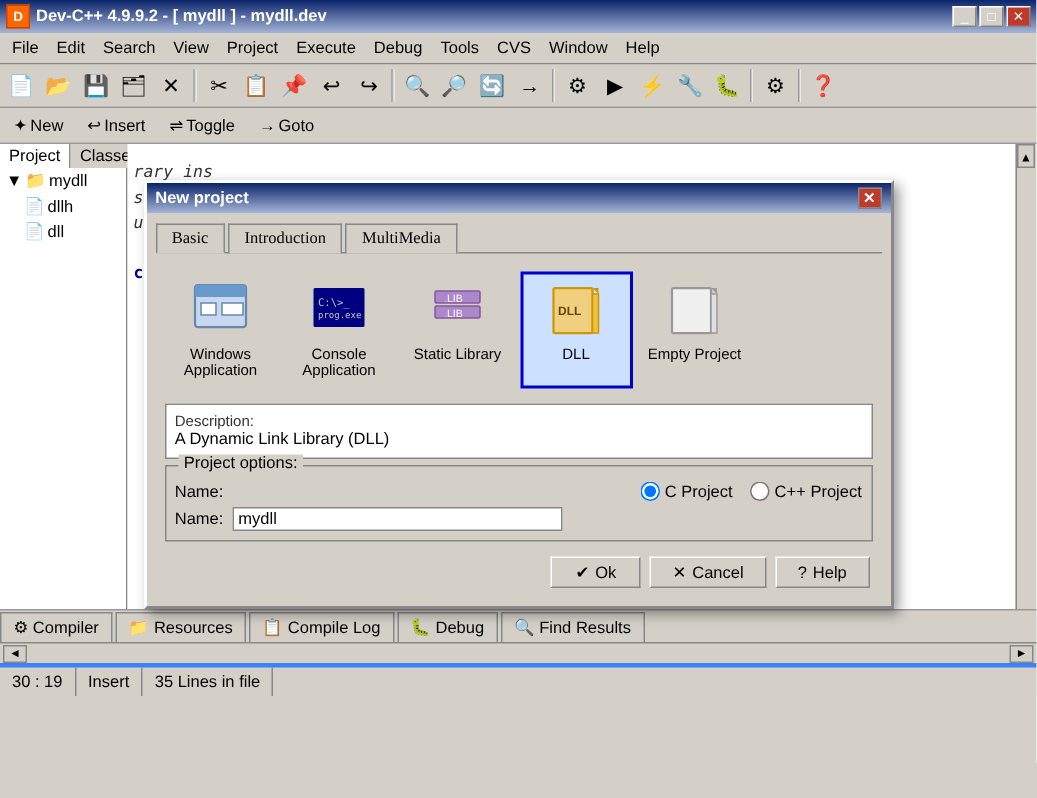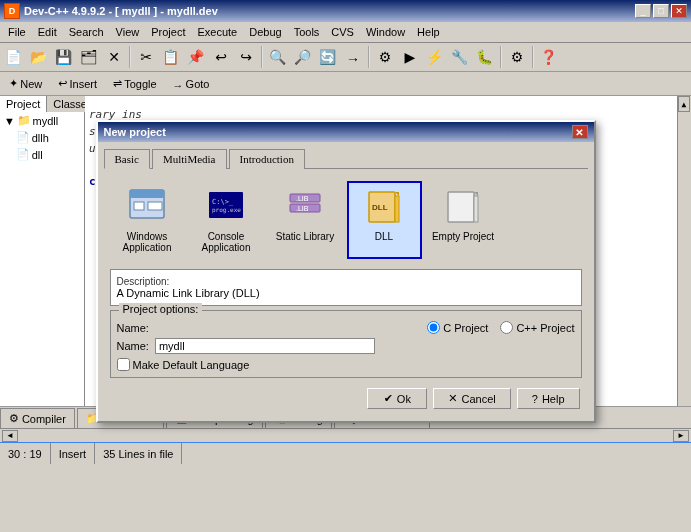--- a/index.html
+++ b/index.html
@@ -161,21 +161,21 @@
     }
 
     
     .status-bar {
       position: absolute;
       bottom: 0;
       left: 0;
       right: 0;
       height: 22px;
       background: #d4d0c8;
-      border-top: 1px solid #3b82f6;
+      border-top: 3px solid #3b82f6;
       display: flex;
       align-items: center;
       font-size: 11px;
     }
     .status-cell {
       padding: 0 8px;
       border-right: 1px solid #888;
       height: 100%;
       display: flex;
       align-items: center;
@@ -552,22 +552,22 @@
   <div class="dialog">
 
     <div class="dialog-title">
       <span>New project</span>
       <div class="dialog-close">✕</div>
     </div>
     <div class="dialog-body">
 
       <div class="dialog-tabs">
         <div class="dialog-tab active">Basic</div>
+        <div class="dialog-tab">Introduction</div>
         <div class="dialog-tab">MultiMedia</div>
-        <div class="dialog-tab">Introduction</div>
       </div>
 
       <div class="project-icons">
 
         <div class="project-icon-item">
           <div class="project-icon-img win-icon">
             <svg width="38" height="38" viewBox="0 0 38 38">
               <rect x="2" y="2" width="34" height="28" rx="2" fill="#c8d8f0" stroke="#6688aa" stroke-width="1.5"></rect>
               <rect x="2" y="2" width="34" height="8" rx="2" fill="#6699cc"></rect>
               <rect x="6" y="14" width="10" height="8" fill="#fff" stroke="#6688aa" stroke-width="1"></rect>
@@ -645,26 +645,20 @@
             <div class="radio-item">
               <input type="radio" name="projtype" style="">
               <label>C++ Project</label>
             </div>
           </div>
         </div>
         <div class="options-name-row" style="margin-top:4px;">
           <label>Name:</label>
           <input type="text" style="width: 220px;" value="mydll">
         </div>
-        <div class="options-row" style="margin-top:4px;">
-          <div class="radio-item">
-            <input type="checkbox" style="">
-            <label>Make Default Language</label>
-          </div>
-        </div>
       </div>
 
       <div class="dialog-buttons">
         <button class="dialog-btn">
           <span>✔</span>
           <span>Ok</span>
         </button>
         <button class="dialog-btn">
           <span>✕</span>
           <span>Cancel</span>

